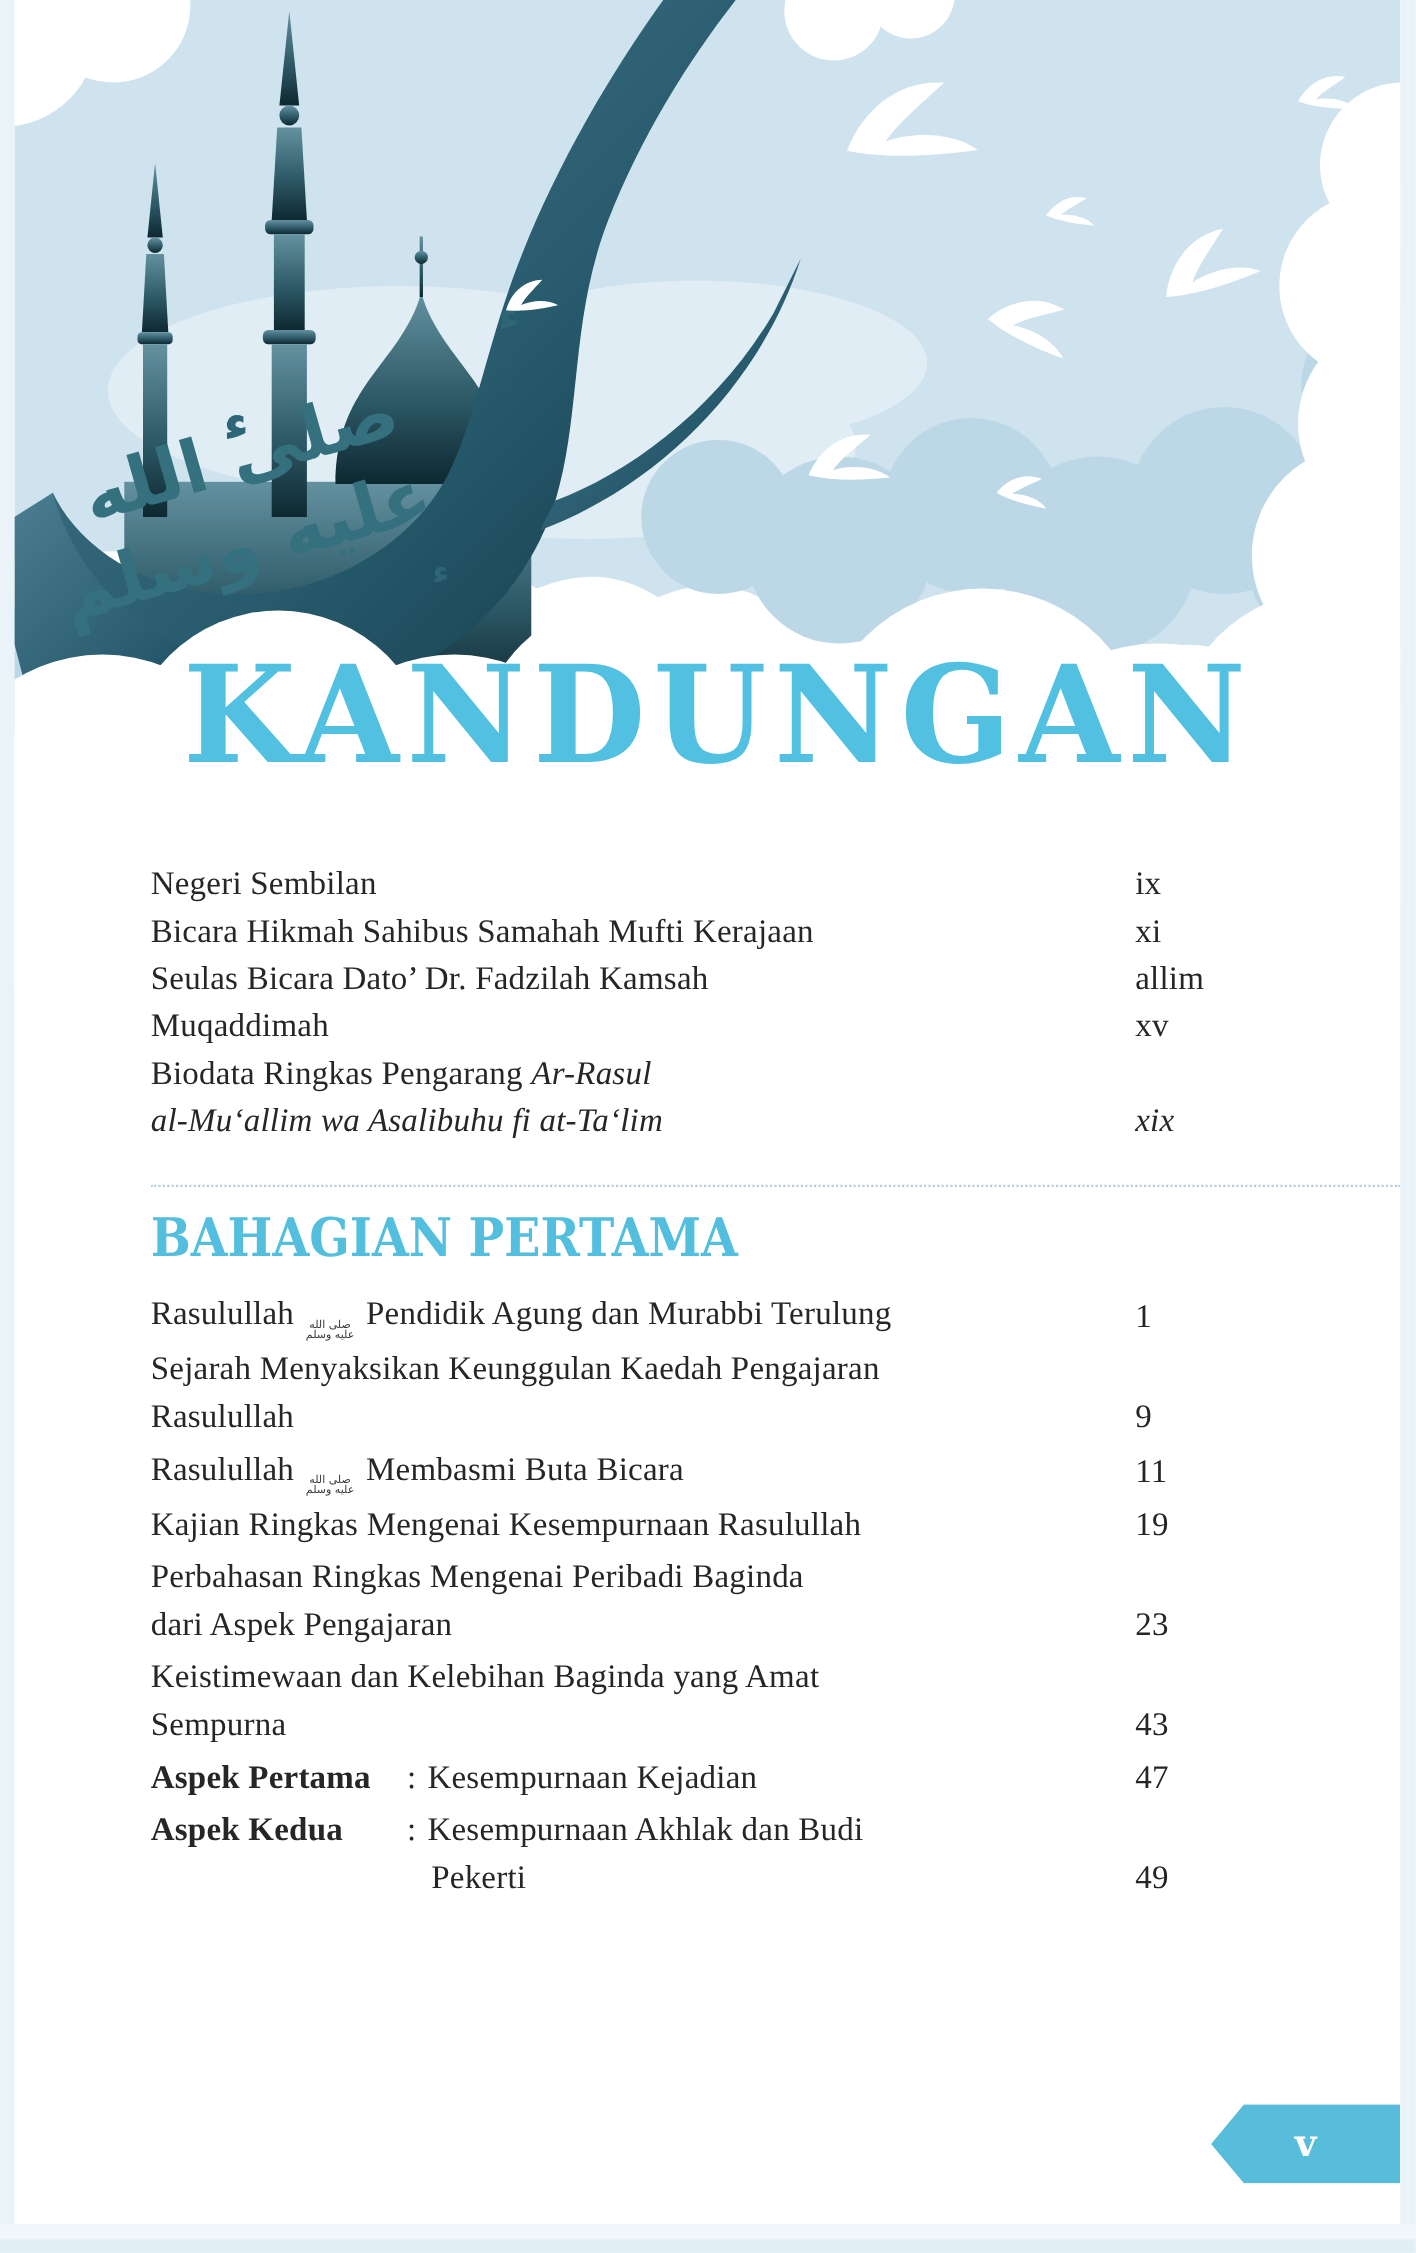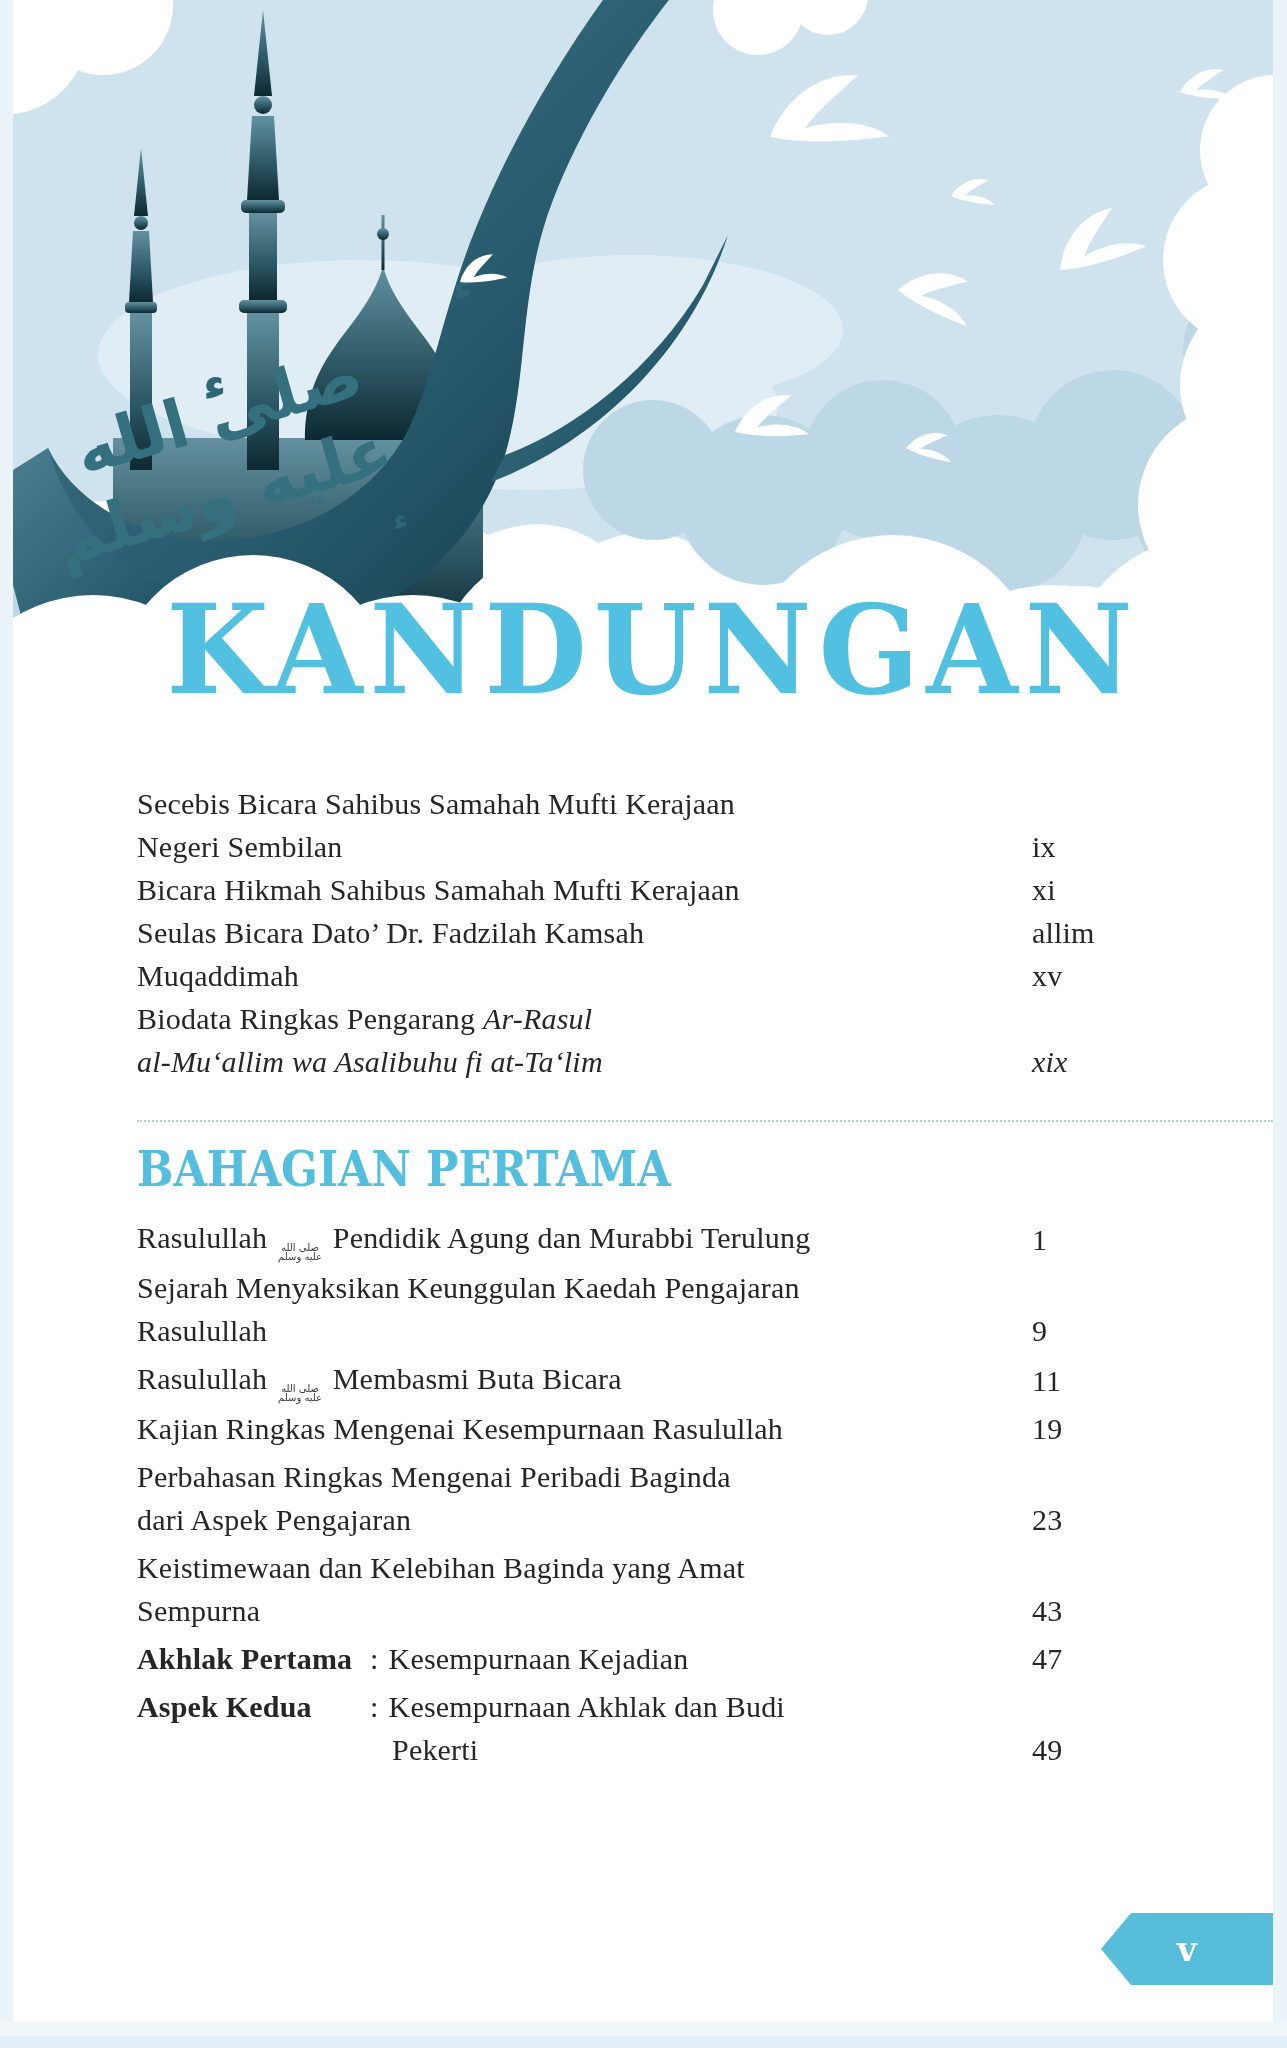--- a/index.html
+++ b/index.html
@@ -183,21 +183,20 @@
 
     <rect x="0" y="660" width="1260" height="240" fill="url(#fadeW)"></rect>
   </svg>
 
   <div class="page-title">KANDUNGAN</div>
 
   <div class="toc">
     <div id="front-matter" class="front">
         <div class="entry">
           <div class="tl">
-            <div class="ln"><span>Secebis Bicara Sahibus Samahah Mufti Kerajaan</span></div>
             <div class="ln"><span>Negeri Sembilan</span></div>
           </div>
           <span class="pg">ix</span>
         </div>
         <div class="entry">
           <div class="tl">
             <div class="ln"><span>Bicara Hikmah Sahibus Samahah Mufti Kerajaan</span></div>
           </div>
           <span class="pg">xi</span>
         </div>
@@ -264,21 +263,21 @@
         </div>
         <div class="entry">
           <div class="tl">
             <div class="ln"><span>Keistimewaan dan Kelebihan Baginda yang Amat</span></div>
             <div class="ln"><span>Sempurna</span></div>
           </div>
           <span class="pg">43</span>
         </div>
         <div class="entry">
           <div class="tl with-label">
-            <div class="lbl">Akhlak Pertama</div>
+            <div class="lbl">Aspek Pertama</div>
             <div>
               <div class="ln"><span class="sep-colon">:</span><span>Kesempurnaan Kejadian</span></div>
             </div>
           </div>
           <span class="pg">47</span>
         </div>
         <div class="entry">
           <div class="tl with-label">
             <div class="lbl">Aspek Kedua</div>
             <div>

